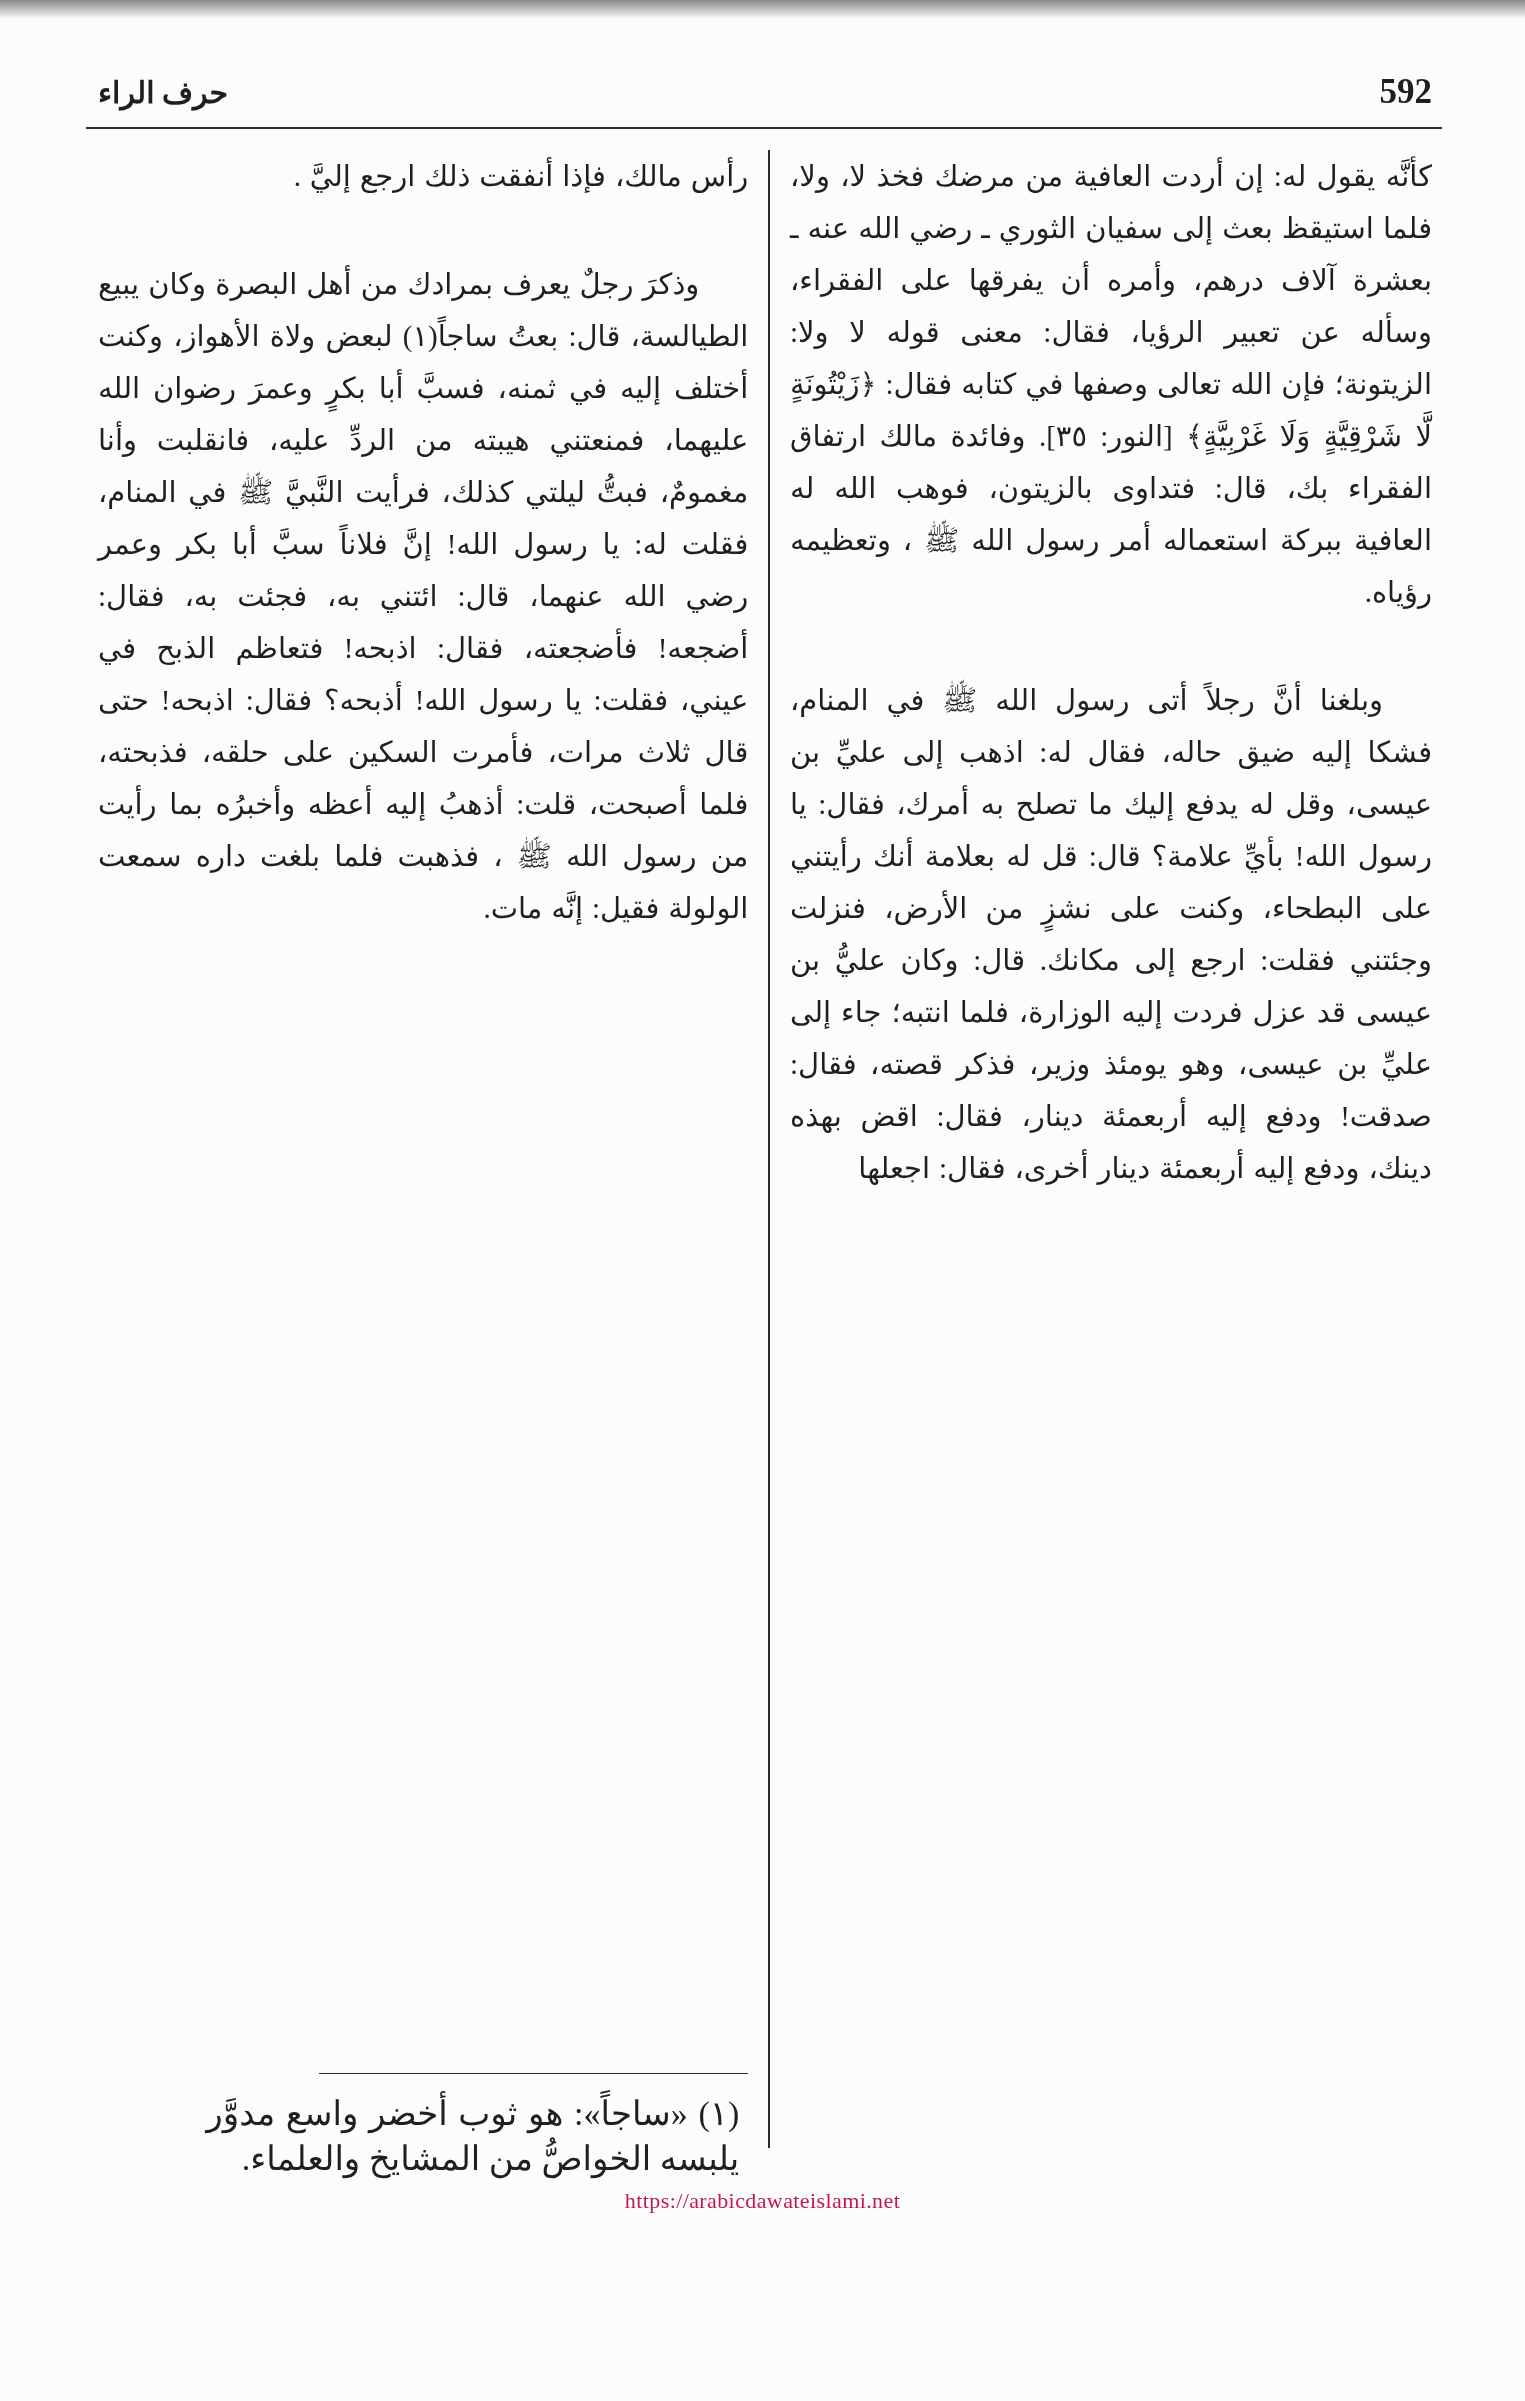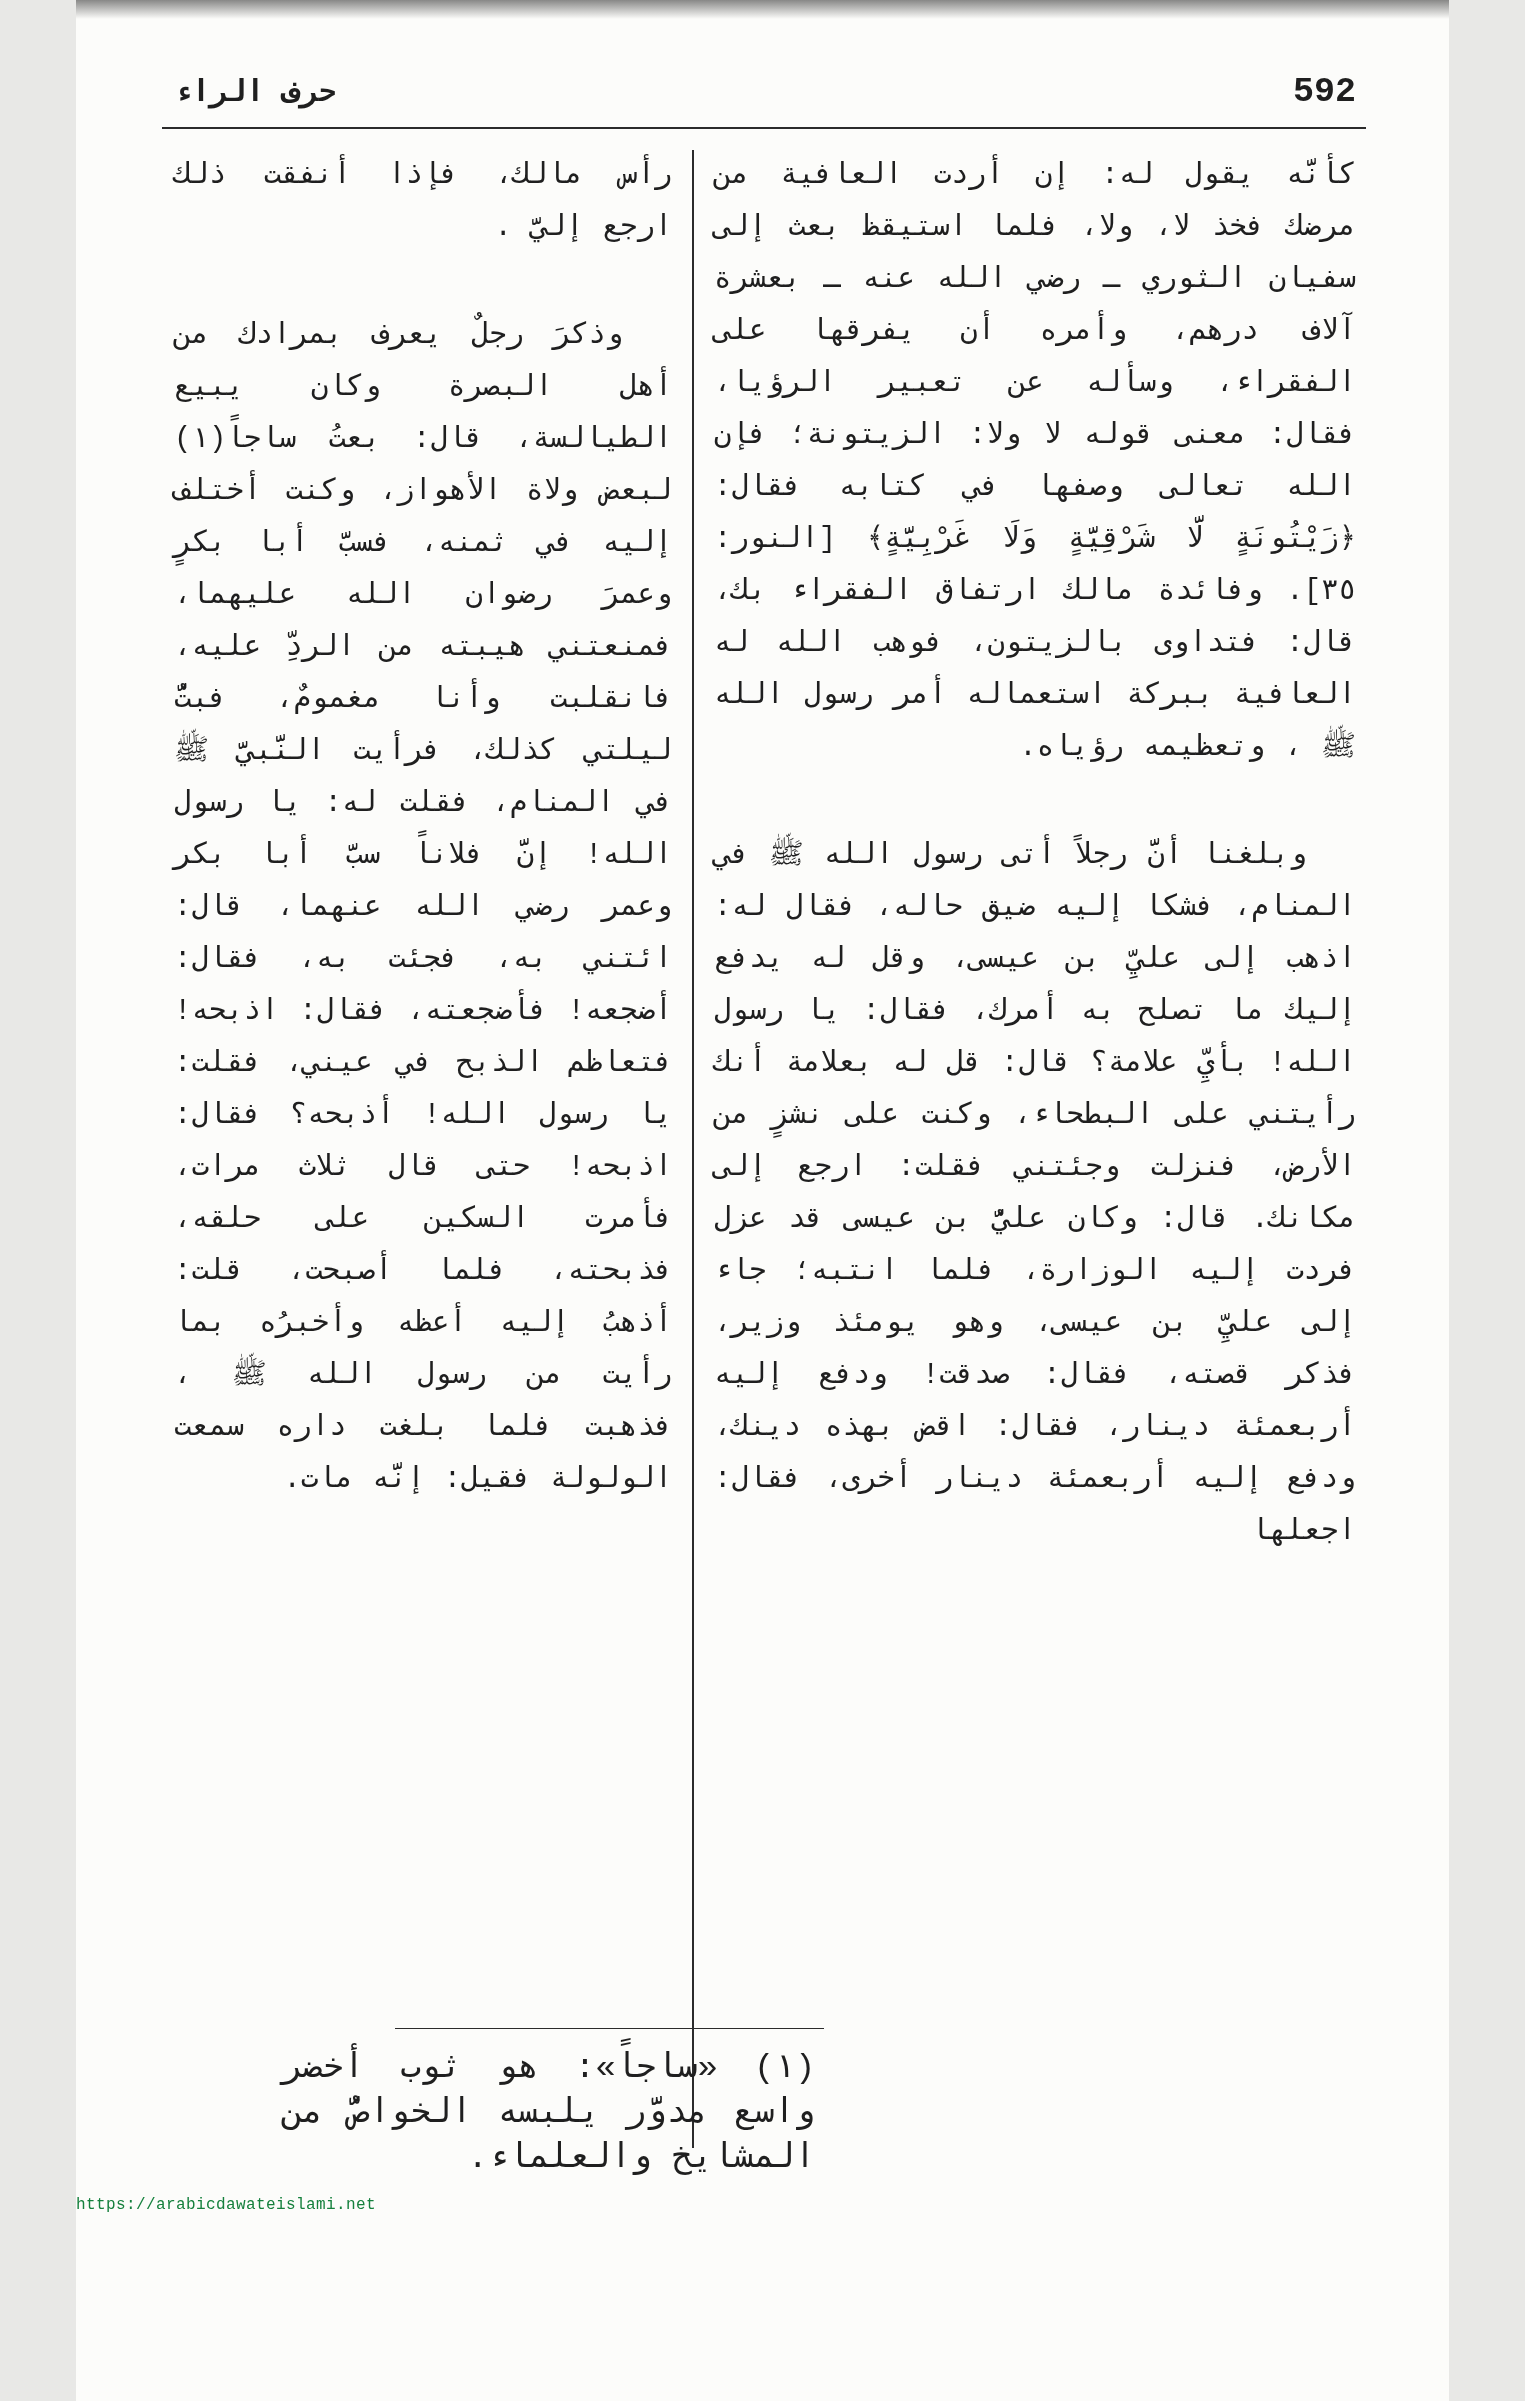--- a/index.html
+++ b/index.html
@@ -2,25 +2,25 @@
 <html lang="ar" dir="rtl" style="font-size:14px"><head>
 <meta charset="utf-8">
 <style>
   html, body {
     margin: 0;
     padding: 0;
     background: #e8e8e6;
   }
   .page {
     position: relative;
-    width: 1373px;
+    width: 1525px;
     height: 2401px;
     margin: 0 auto;
     background: #fcfcfa;
-    font-family: Liberation Mono, monospace;
+    font-family: Liberation Serif, serif;
     color: #1f1f1f;
     overflow: hidden;
     direction: rtl;
   }
   
   .scan-edge {
     position: absolute;
     top: 0; left: 0; right: 0;
     height: 19px;
     background: linear-gradient(to bottom, rgba(40,40,40,0.55), rgba(40,40,40,0));
@@ -107,23 +107,24 @@
     font-size: 34px;
     line-height: 45px;
     text-align: justify;
     text-justify: inter-word;
   }
   .watermark {
     position: absolute;
     left: 0;
     right: 0;
     bottom: 187px;
+    text-align: center;
     direction: ltr;
-    font-size: 16px;
-    color: #15803d;
+    font-size: 22px;
+    color: #be185d;
     letter-spacing: 0.4px;
   }
 </style>
 </head>
 <body>
 
 <div class="page">
 
   <div class="scan-edge"></div>
 

